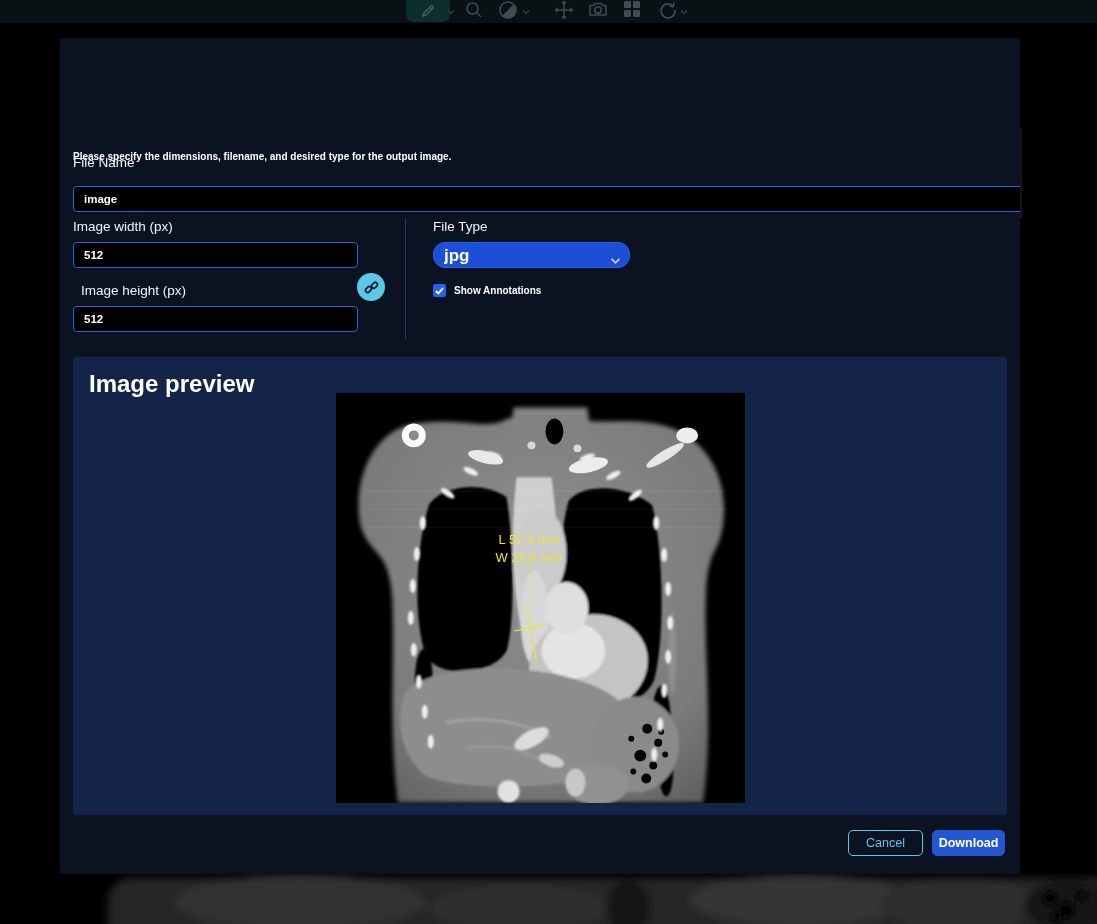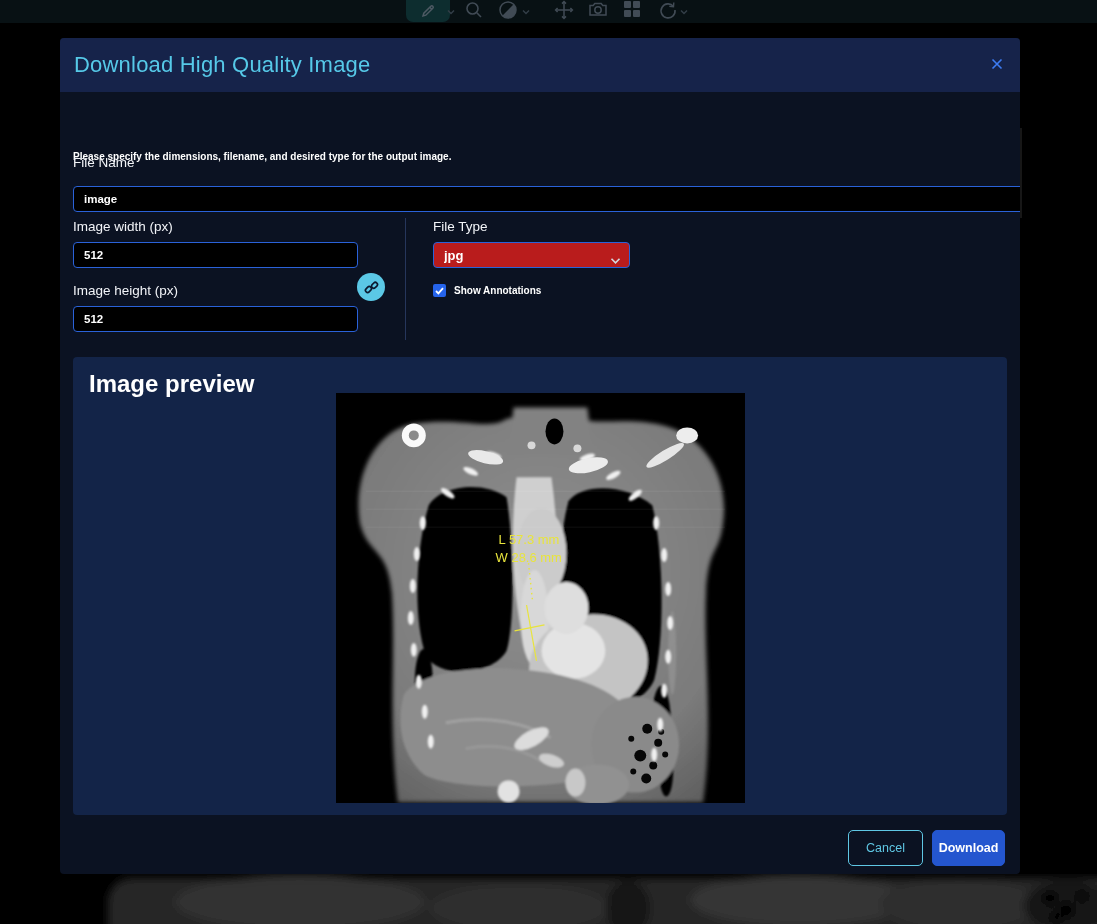--- a/index.html
+++ b/index.html
@@ -32,47 +32,47 @@
 
   .field-label { position:absolute; font-size:13.5px; font-weight:400; color:#f2f4f8; }
   .text-input { position:absolute; height:26px; background:#000; border:1.5px solid #2a62d9;
                 border-radius:4px; color:#fff; font-size:11.5px; font-weight:600;
                 padding:0 10px; font-family:inherit; outline:none; }
 
   .lbl-filename { left:13px; top:117px; }
   .in-filename  { left:13px; top:148px; width:1084px; }
   .lbl-width    { left:13px; top:181px; }
   .in-width     { left:13px; top:204px; width:285px; }
-  .lbl-height   { left:13px; top:245px; }
+  .lbl-height   { left:21px; top:245px; }
   .in-height    { left:13px; top:268px; width:285px; }
   .lbl-filetype { left:373px; top:181px; }
 
   .link-btn { position:absolute; left:297px; top:235px; width:28px; height:28px; border-radius:50%;
               background:#5bc8e6; border:none; cursor:pointer; color:#0c1a30;
               display:flex; align-items:center; justify-content:center; }
   .col-divider { position:absolute; left:345px; top:180px; width:1px; height:122px; background:#26365c; }
 
   .select-wrap { position:absolute; left:373px; top:204px; width:197px; height:26px; }
-  .select-wrap select { width:100%; height:100%; background:#b91c1c; border:1.5px solid #2a62d9;
-                        border-radius:4px; color:#fff; font-size:13px; font-weight:600;
+  .select-wrap select { width:100%; height:100%; background:#1d4ed8; border:1.5px solid #2a62d9;
+                        border-radius:12px; color:#fff; font-size:17px; font-weight:600;
                         padding:0 10px; appearance:none; -webkit-appearance:none;
                         font-family:inherit; outline:none; cursor:pointer; }
   .select-wrap .chev { position:absolute; right:9px; top:9px; pointer-events:none; color:#d4d9e0; }
 
   .check-row { position:absolute; left:373px; top:246px; display:flex; align-items:center; cursor:pointer; }
   .checkbox { width:13px; height:13px; background:#2563eb; border-radius:2px;
               display:flex; align-items:center; justify-content:center; color:#fff; }
   .check-label { margin-left:8px; font-size:10px; font-weight:600; color:#fff; }
 
   .preview-panel { position:absolute; left:13px; top:319px; width:934px; height:458px;
                    background:#132448; border-radius:4px; }
   .preview-heading { position:absolute; left:16px; top:13px; font-size:24px; font-weight:700; color:#fff; }
   .ct-frame { position:absolute; left:263px; top:36px; width:409px; height:410px; background:#000; }
 
-  .btn { position:absolute; top:792px; height:36px; border-radius:5px; font-size:12.5px;
+  .btn { position:absolute; top:792px; height:26px; border-radius:5px; font-size:12.5px;
          font-family:inherit; cursor:pointer; }
   .btn-cancel { left:788px; width:75px; background:transparent; border:1px solid #5fc7e4; color:#5fc7e4; }
   .btn-download { left:872px; width:73px; background:#2456cf; border:1px solid #2456cf;
                   color:#fff; font-weight:600; }
 
   .ann-text { font-size:13px; fill:#e8e43c; font-family:"Liberation Sans",sans-serif; }
 </style>
 </head>
 <body>
 
@@ -160,28 +160,20 @@
       </g>
       <defs>
           <filter id="bgblur">
             <feGaussianBlur stdDeviation="4"></feGaussianBlur>
           </filter>
         </defs>
     </svg>
   </div>
 
   <div class="modal">
-    <div class="modal-header">
-      <div class="modal-title">Download High Quality Image</div>
-      <button class="modal-close">
-        <svg width="14" height="14" viewBox="0 0 14 14" stroke="currentColor" stroke-width="1.6" fill="none">
-          <path d="M2.5 2.5 L11.5 11.5 M11.5 2.5 L2.5 11.5"></path>
-        </svg>
-      </button>
-    </div>
 
     <p class="instructions">Please specify the dimensions, filename, and desired type for the output image.</p>
 
     <label class="field-label lbl-filename">File Name</label>
     <input class="text-input in-filename" type="text" value="image" style="">
 
     <label class="field-label lbl-width">Image width (px)</label>
     <input class="text-input in-width" type="text" value="512" style="">
 
     <label class="field-label lbl-height">Image height (px)</label>

